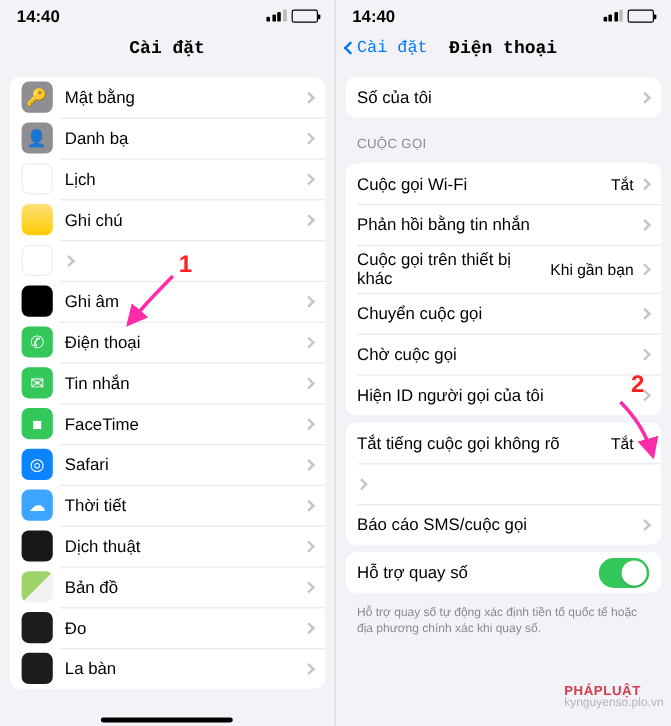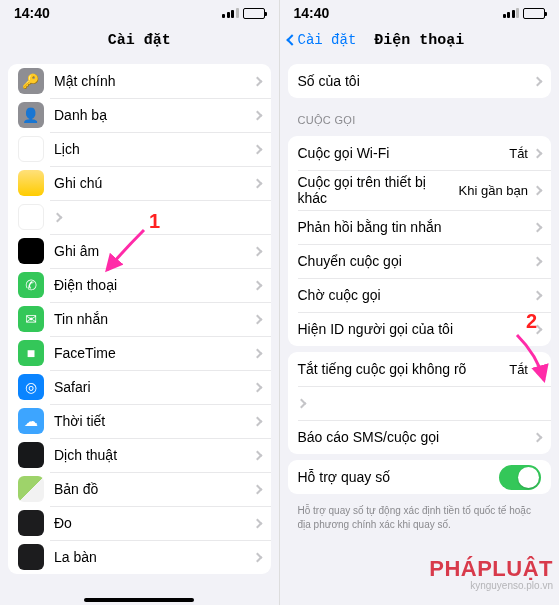--- a/index.html
+++ b/index.html
@@ -46,21 +46,21 @@
   .ic-notes{background:linear-gradient(#ffe07a,#ffcc00);} .ic-remind{background:#fff;border:1px solid #eee;}
   .ic-voice{background:#000;} .ic-phone{background:#34c759;} .ic-msg{background:#34c759;}
   .ic-ft{background:#34c759;} .ic-safari{background:#0a84ff;} .ic-weather{background:#3da5ff;}
   .ic-translate{background:#17181a;} .ic-maps{background:linear-gradient(135deg,#9ed36a 50%,#f2f2f2 50%);}
   .ic-compass{background:#1c1c1e;} .ic-measure{background:#1c1c1e;}
   
   .ann { position:absolute; pointer-events:none; font-weight:700;}
   .ann-num { color:#ff2020; font-size:20px; }
   .arrow { position:absolute; width:50px; height:50px; }
   .watermark { position:absolute; right:6px; bottom:14px; font-size:10px; color:#b5b5b8;}
-  .watermark .site { color:#d83a4b; font-weight:700; font-size:22px; letter-spacing:0.5px;}
+  .watermark .site { color:#d83a4b; font-weight:700; font-size:11px; letter-spacing:0.5px;}
   .watermark .sub { display:block; text-align:right; margin-top:-2px;}
 </style>
 </head>
 <body>
 
 <div class="panes">
 
   <div class="pane pane-left">
     <div class="status">
       <span>14:40</span>
@@ -74,21 +74,21 @@
         <span class="battery"><span class="lvl"></span></span>
       </span>
     </div>
     <div class="navhdr">
       <span class="title">Cài đặt</span>
     </div>
     <div class="scrollarea">
       <div class="group" id="left-list">
           <div class="row">
             <span class="icon ic-key">🔑</span>
-            <span class="label">Mật chính</span>
+            <span class="label">Mật bằng</span>
             <span class="chev"></span>
           </div>
           <div class="row">
             <span class="icon ic-contacts">👤</span>
             <span class="label">Danh bạ</span>
             <span class="chev"></span>
           </div>
           <div class="row">
             <span class="icon ic-cal"></span>
             <span class="label">Lịch</span>
@@ -196,26 +196,26 @@
           </div>
         </div>
       <div class="section-header">CUỘC GỌI</div>
       <div class="group" id="rg2">
           <div class="row">
             <span class="label">Cuộc gọi Wi-Fi</span>
             <span class="value">Tắt</span>
             <span class="chev"></span>
           </div>
           <div class="row">
+            <span class="label">Phản hồi bằng tin nhắn</span>
+            <span class="chev"></span>
+          </div>
+          <div class="row">
             <span class="label">Cuộc gọi trên thiết bị khác</span>
             <span class="value">Khi gần bạn</span>
-            <span class="chev"></span>
-          </div>
-          <div class="row">
-            <span class="label">Phản hồi bằng tin nhắn</span>
             <span class="chev"></span>
           </div>
           <div class="row">
             <span class="label">Chuyển cuộc gọi</span>
             <span class="chev"></span>
           </div>
           <div class="row">
             <span class="label">Chờ cuộc gọi</span>
             <span class="chev"></span>
           </div>

